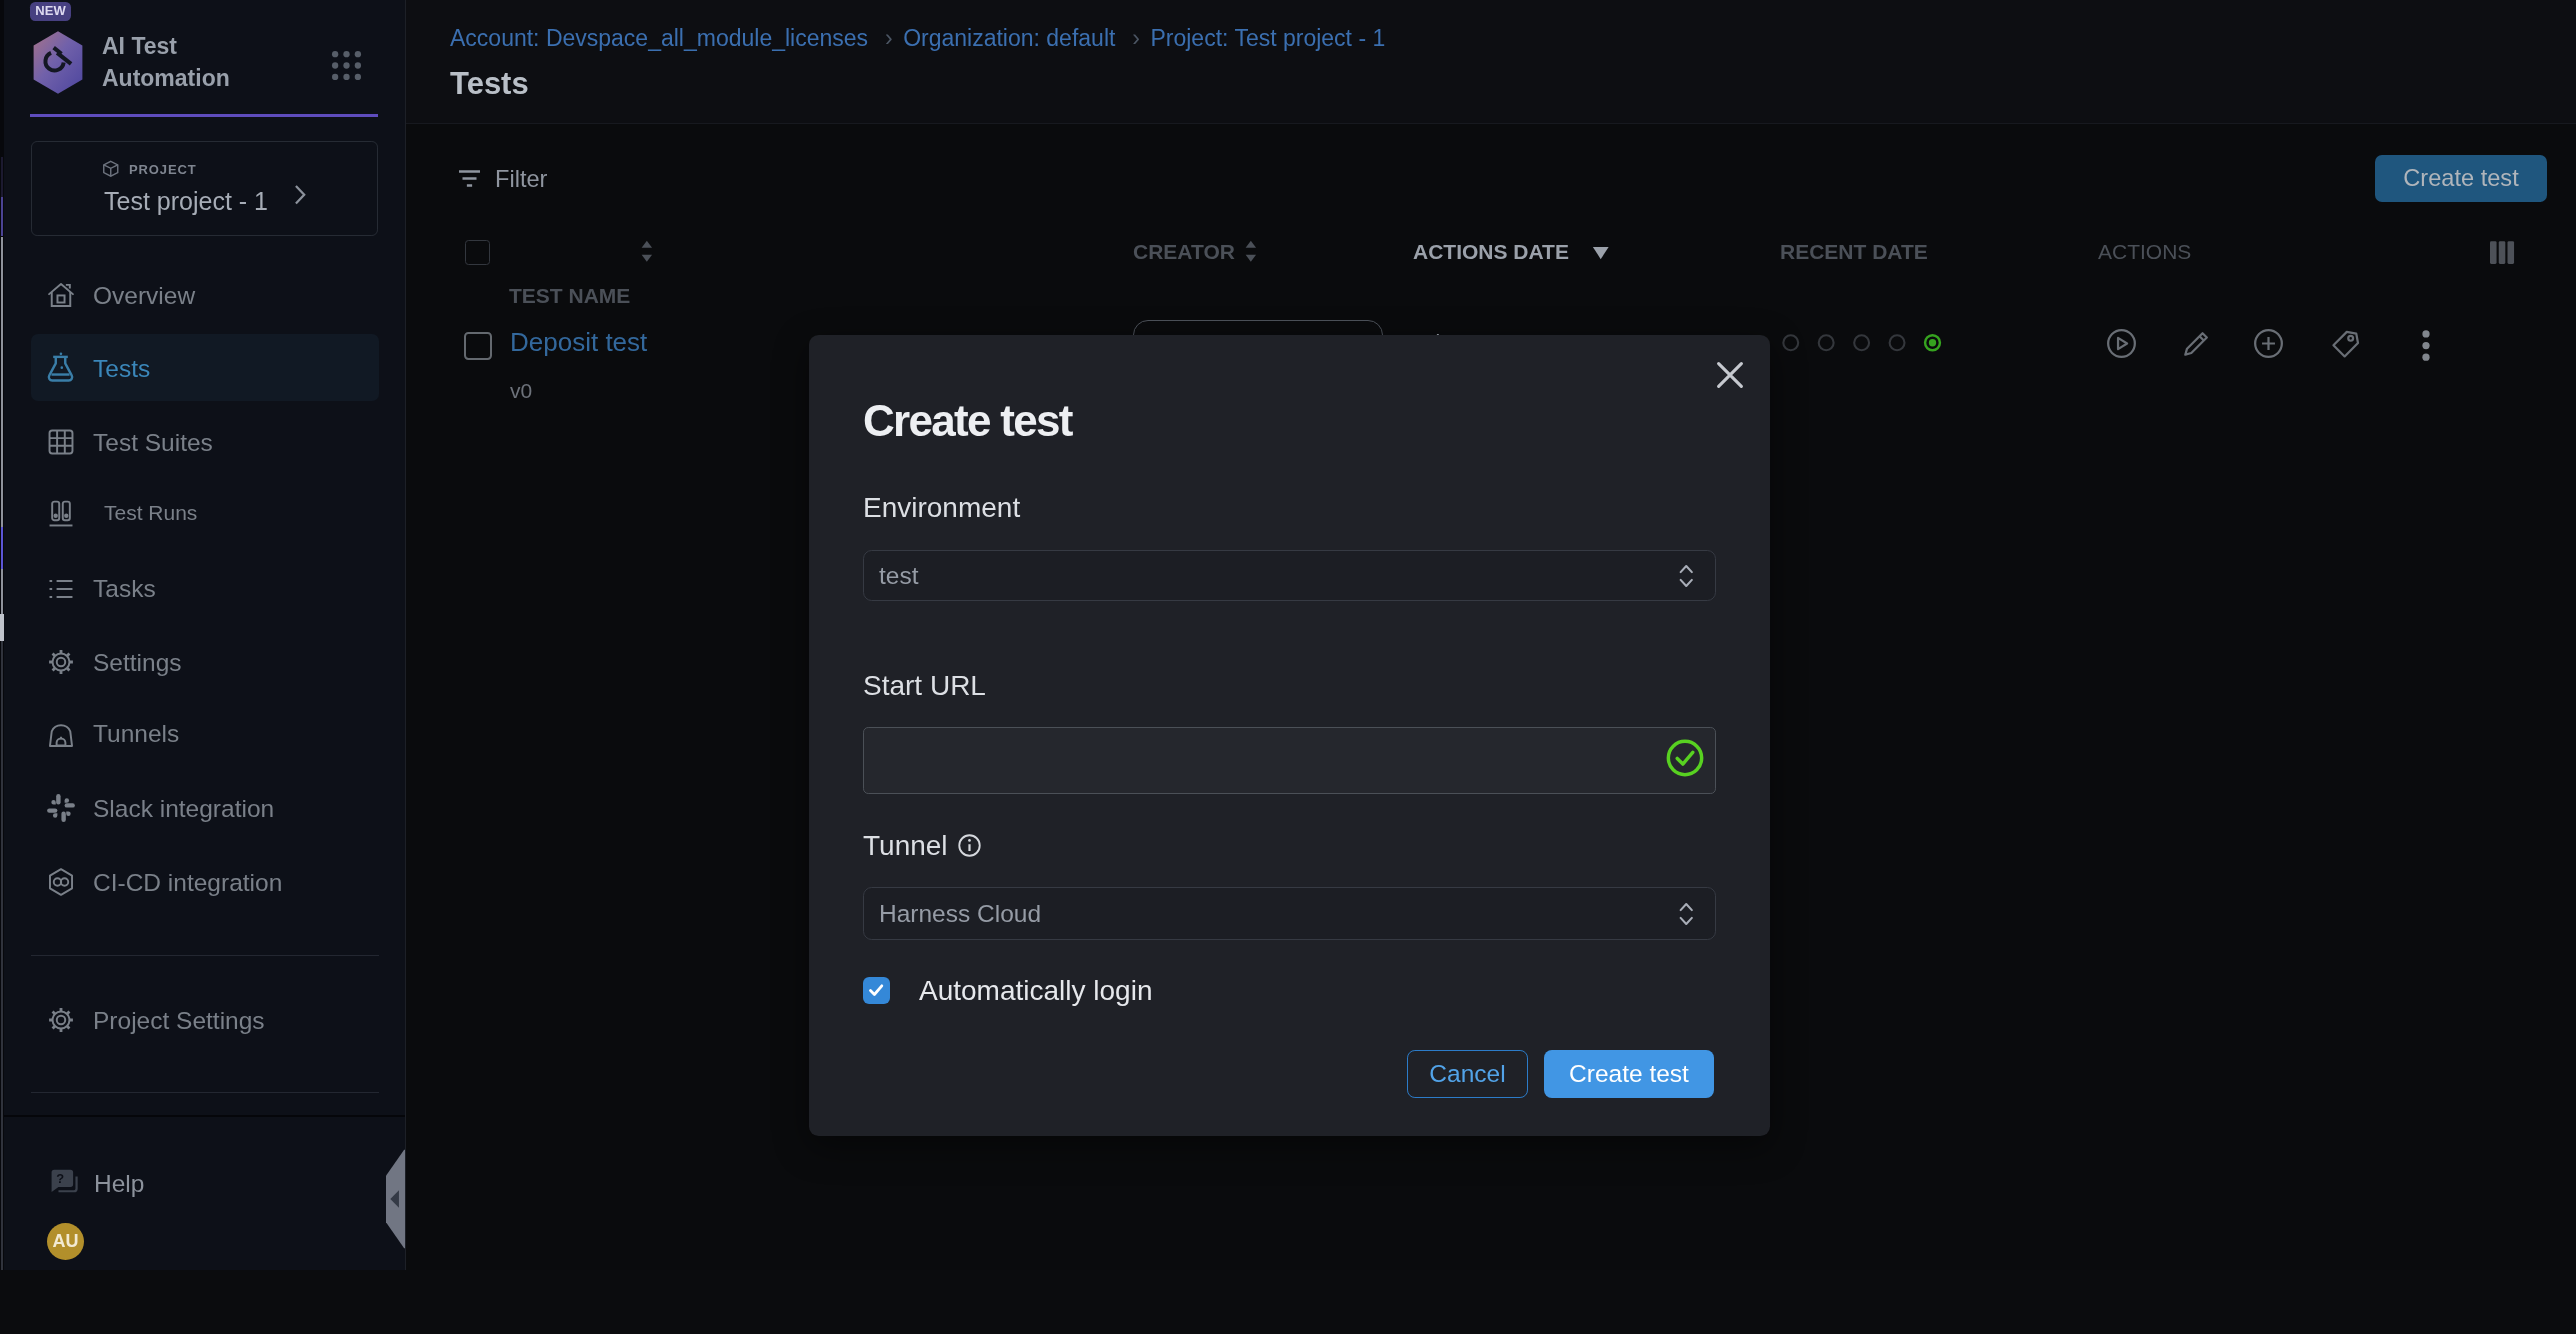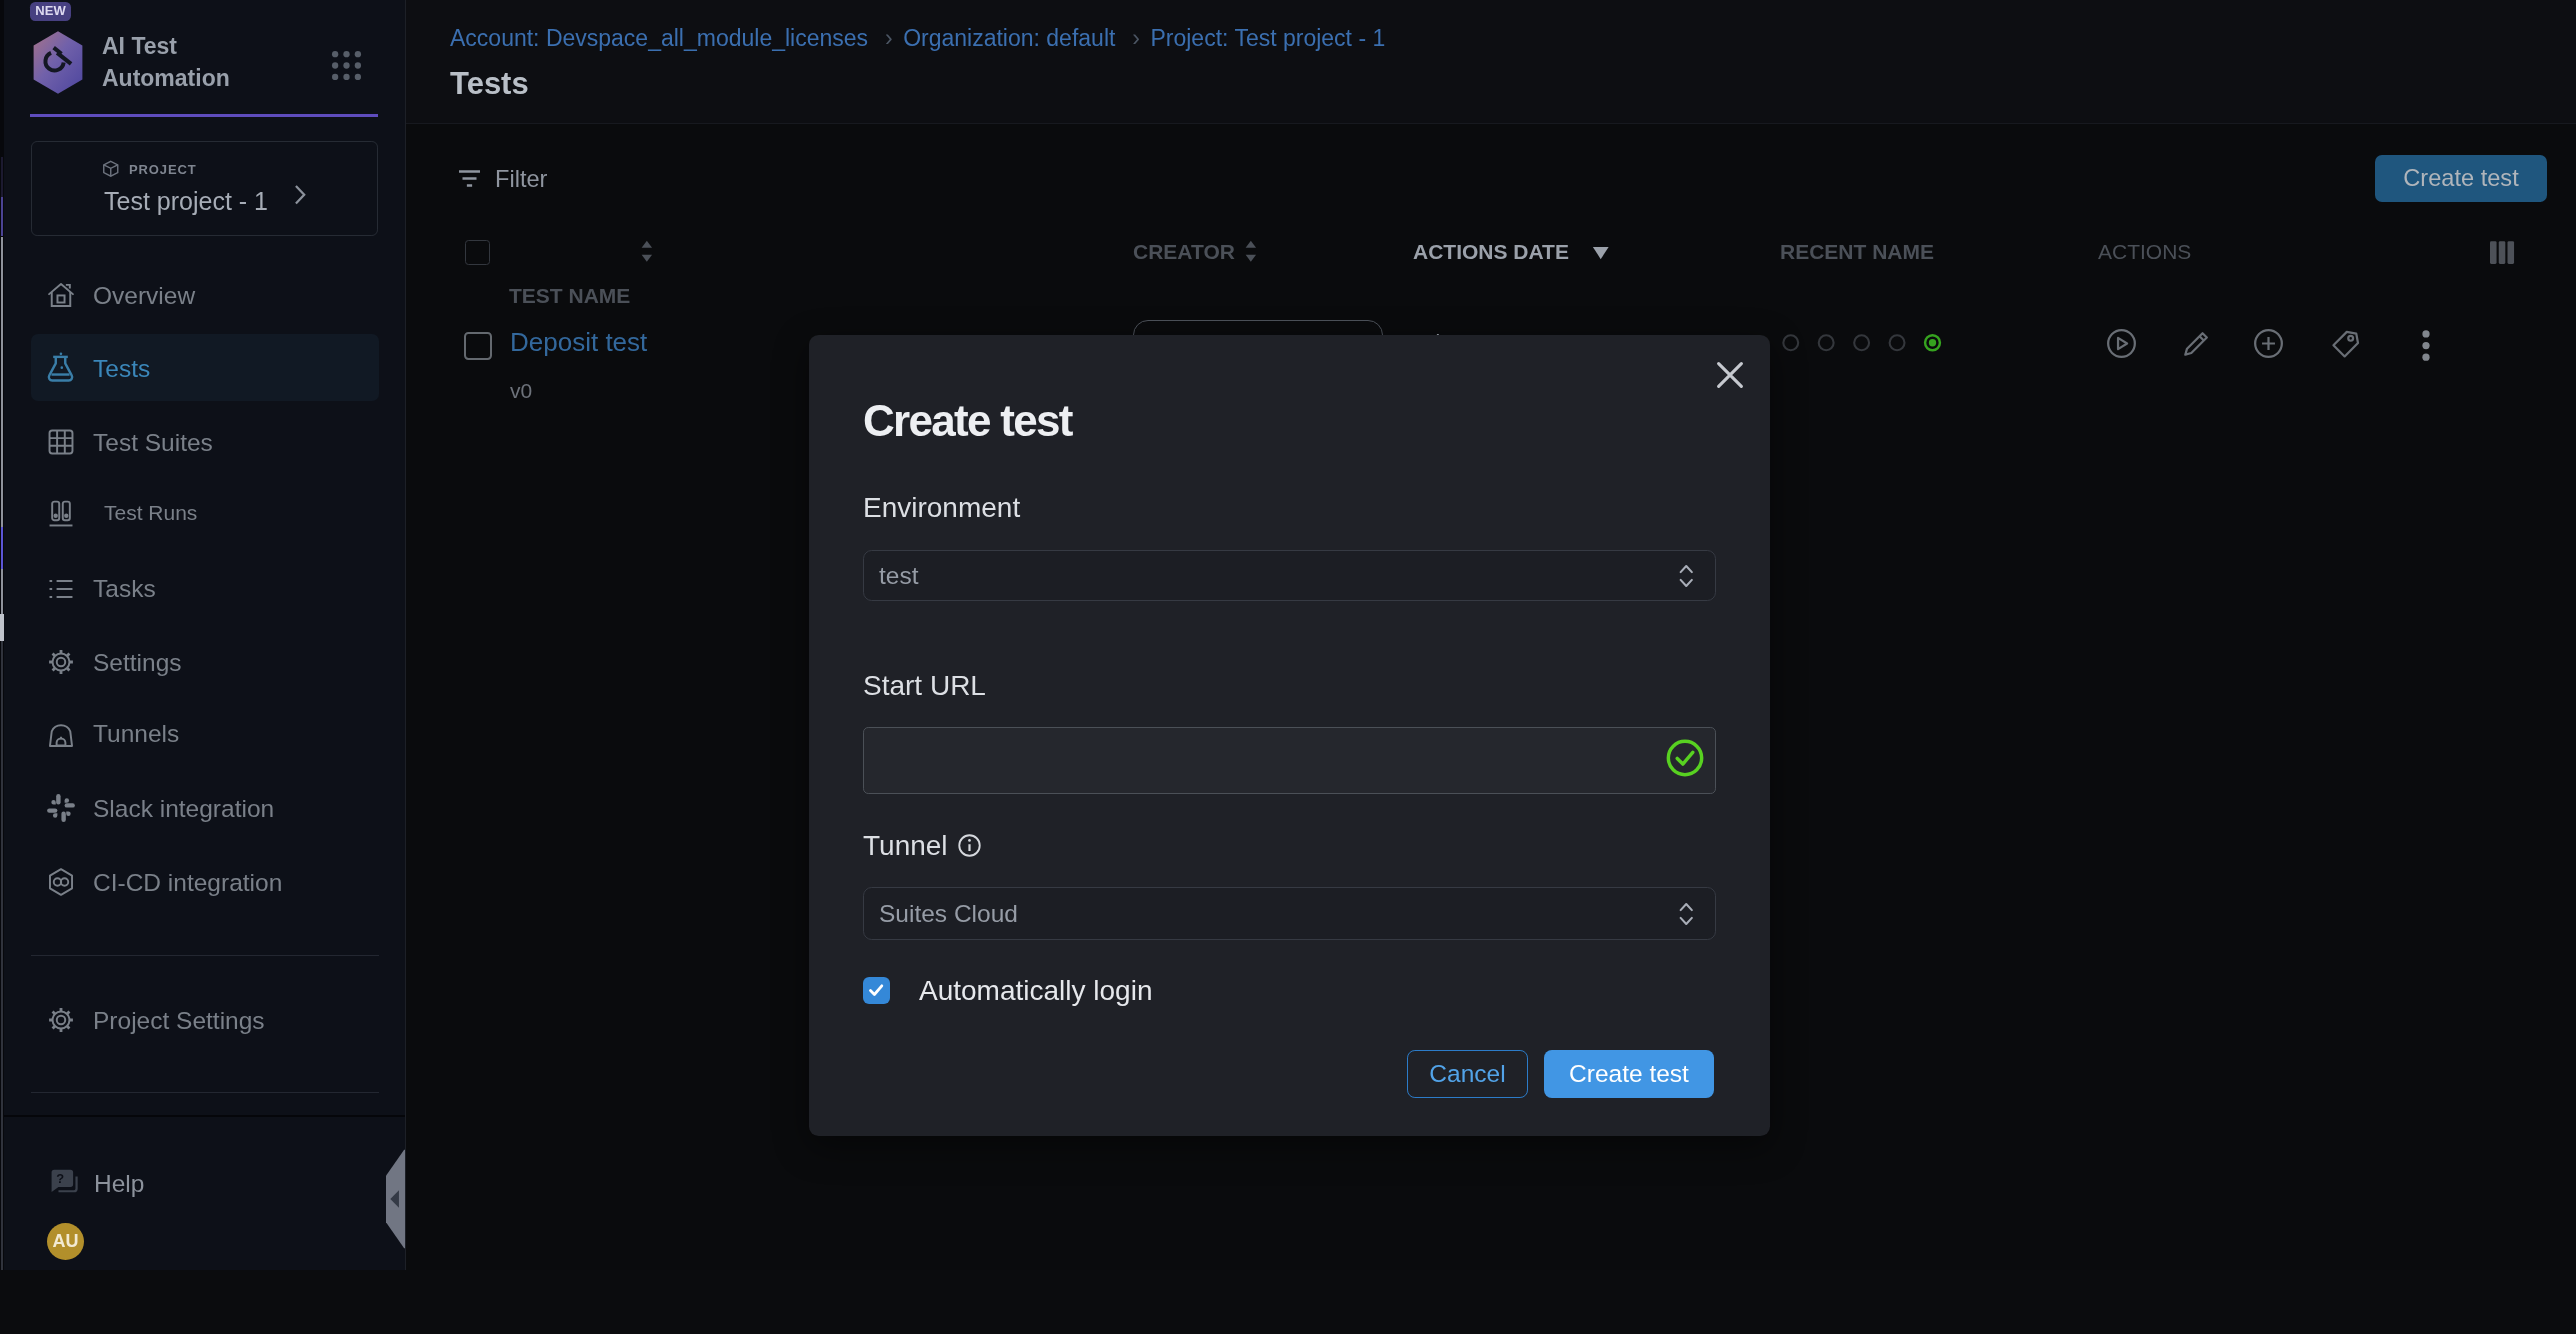--- a/index.html
+++ b/index.html
@@ -197,21 +197,21 @@
   </svg>
   <div class="abs" style="left:1133px;top:240px;font-size:21px;font-weight:bold;color:#4b5058;">CREATOR</div>
   <svg class="abs" style="left:1243px;top:239px;" width="15.7" height="24.5" viewBox="0 0 18 28" fill="#4b5058">
     <path d="M9 2 L15 10 H3 Z"></path>
       <path d="M9 26 L15 18 H3 Z"></path>
   </svg>
   <div class="abs" style="left:1413px;top:240px;font-size:21px;font-weight:bold;color:#9ba1aa;">ACTIONS DATE</div>
   <svg class="abs" style="left:1592px;top:246px;" width="17.5" height="14" viewBox="0 0 20 16" fill="#9ba1aa">
     <path d="M10 15 L19 1 H1 Z"></path>
   </svg>
-  <div class="abs" style="left:1780px;top:240px;font-size:21px;font-weight:bold;color:#4b5058;">RECENT NAME</div>
+  <div class="abs" style="left:1780px;top:240px;font-size:21px;font-weight:bold;color:#4b5058;">RECENT DATE</div>
   <div class="abs" style="left:2098px;top:240px;font-size:21px;font-weight:normal;color:#4b5058;">ACTIONS</div>
   <svg class="abs" style="left:2490px;top:241px;" width="24.5" height="23" viewBox="0 0 28 26" fill="#4d5158">
     <rect x="0" y="0" width="7.5" height="26" rx="1.5"></rect>
       <rect x="10" y="0" width="7.5" height="26" rx="1.5"></rect>
       <rect x="20" y="0" width="7.5" height="26" rx="1.5"></rect>
   </svg>
 
   <div class="abs" style="left:464px;top:332px;width:23.6px;height:23.6px;border:2.2px solid #64696f;border-radius:4.4px;"></div>
   <div class="abs" style="left:510px;top:327px;font-size:26px;color:#33689c;">Deposit test</div>
   <div class="abs" style="left:510px;top:379px;font-size:21px;color:#6d727a;">v0</div>
@@ -275,21 +275,21 @@
     <path d="M13 22.5 L19.5 29 L31 15.5" stroke-linecap="round" stroke-linejoin="round"></path>
   </svg>
 
   <div class="abs" style="left:863px;top:830px;font-size:28px;color:#dcdfe4;">Tunnel</div>
   <svg class="abs" style="left:958px;top:834px;" width="23" height="23" viewBox="0 0 27 27" fill="none" stroke="#d5d8dd" stroke-width="2.2">
     <circle cx="13.5" cy="13.5" r="12"></circle>
     <path d="M13.5 12 V20" stroke-width="2.6"></path>
     <circle cx="13.5" cy="7.5" r="1.6" fill="#d5d8dd" stroke="none"></circle>
   </svg>
   <div class="abs" style="left:863px;top:887px;width:851px;height:51px;background:#1c1e24;border:0.9px solid #363a43;border-radius:8.7px;"></div>
-  <div class="abs" style="left:879px;top:900px;font-size:24.5px;color:#969ca6;">Suites Cloud</div>
+  <div class="abs" style="left:879px;top:900px;font-size:24.5px;color:#969ca6;">Harness Cloud</div>
   <svg class="abs" style="left:1674px;top:898px;" width="24.5" height="32" viewBox="0 0 28 37" fill="none" stroke="#a9aeb8" stroke-width="2.4" stroke-linecap="round" stroke-linejoin="round">
     <path d="M7.5 14 L14 7 L20.5 14"></path>
     <path d="M7.5 23 L14 30 L20.5 23"></path>
   </svg>
 
   <div class="abs" style="left:863px;top:977px;width:27px;height:27px;background:#3488d8;border-radius:6.1px;"></div>
   <svg class="abs" style="left:867px;top:981px;" width="18.3" height="18.3" viewBox="0 0 21 21" fill="none" stroke="#ffffff" stroke-width="3.2" stroke-linecap="round" stroke-linejoin="round">
     <path d="M4 11 L8.5 15.5 L17 5.5"></path>
   </svg>
   <div class="abs" style="left:919px;top:975px;font-size:28px;color:#e6e8ec;">Automatically login</div>

